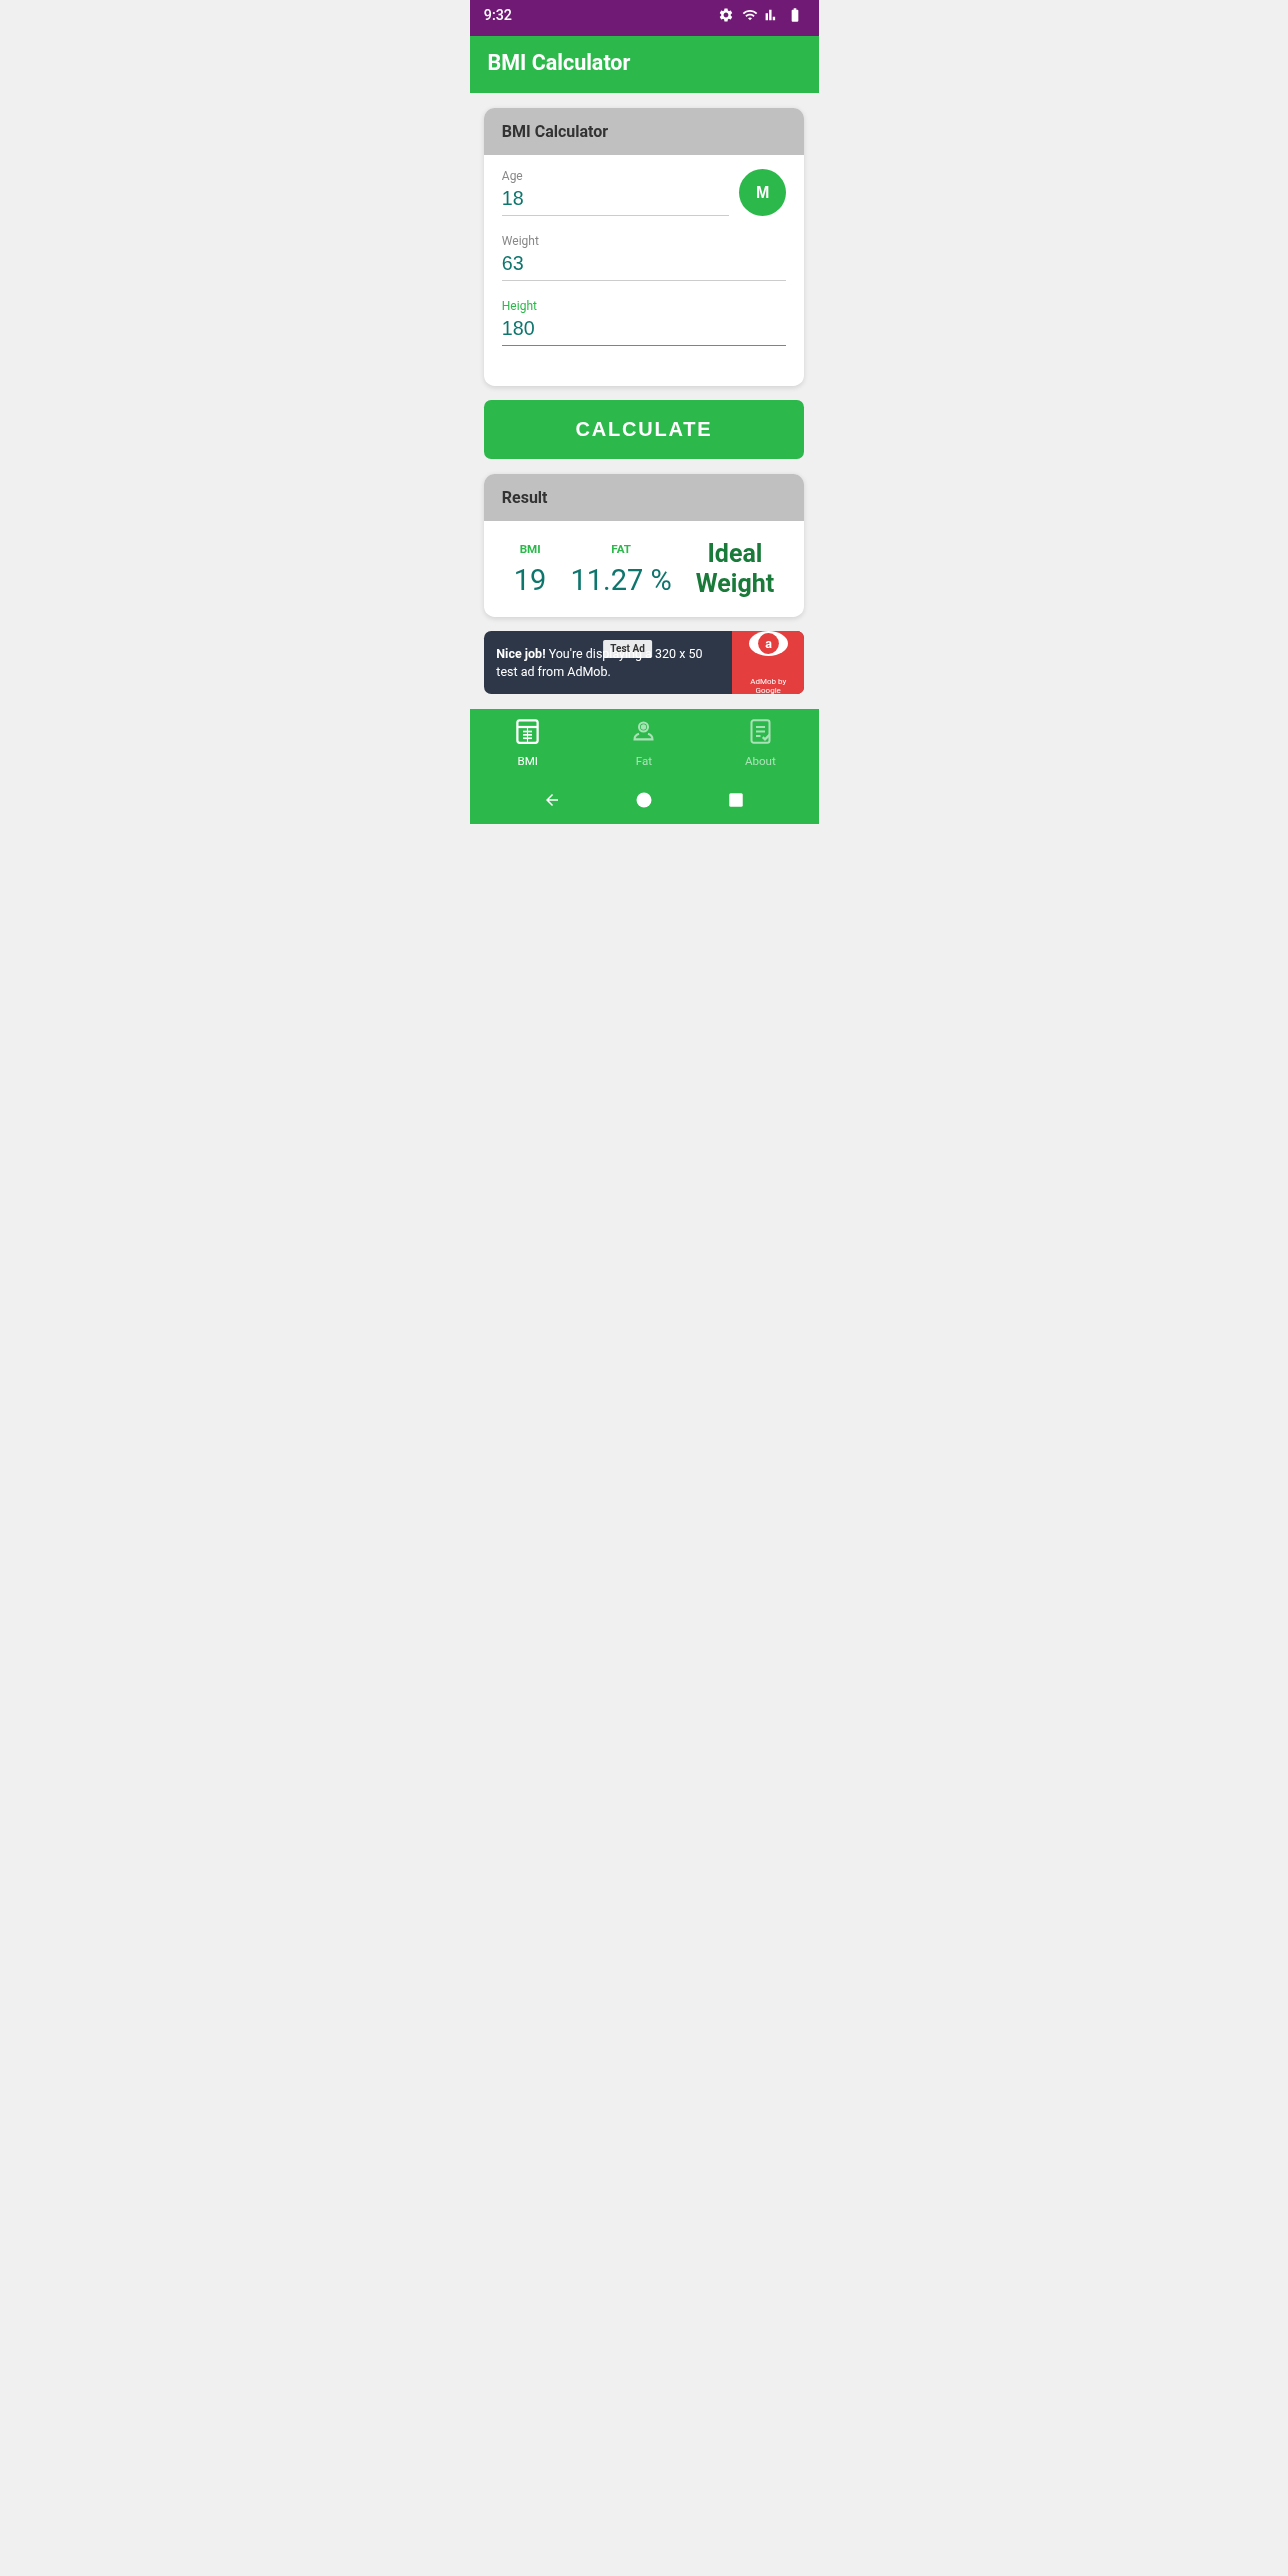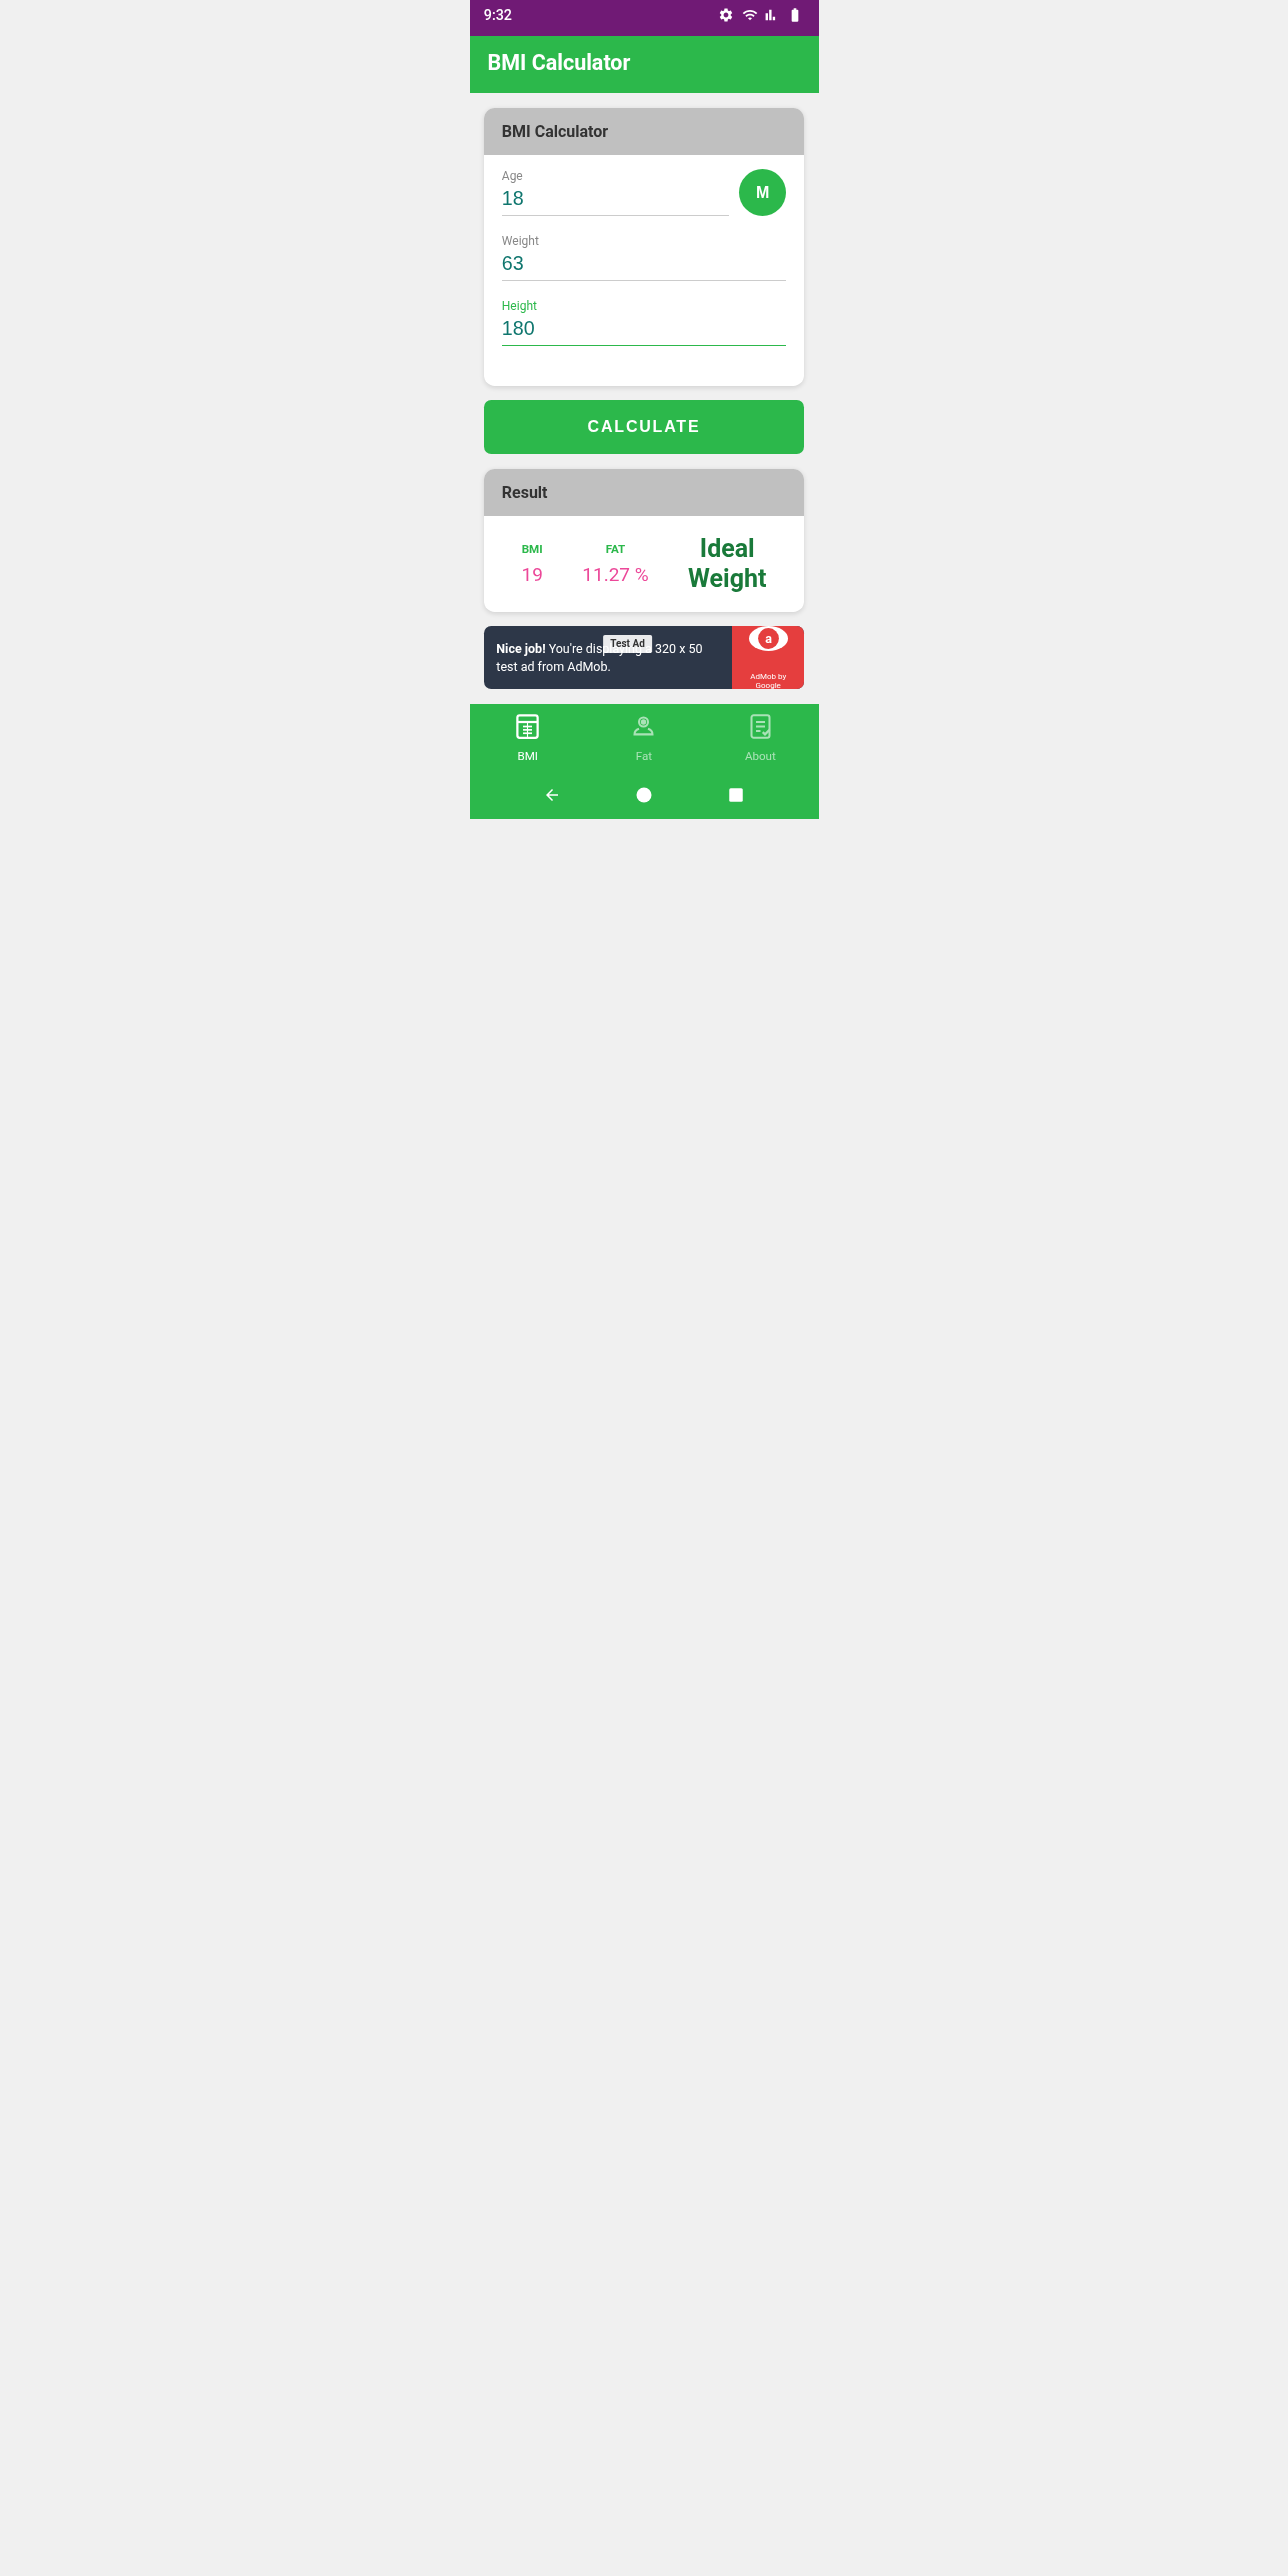--- a/index.html
+++ b/index.html
@@ -120,21 +120,21 @@
       justify-content: center;
       flex-shrink: 0;
       margin-left: 10.7px;
     }
 
     
     .calculate-btn {
       width: 100%;
       background: #2cb84b;
       color: white;
-      font-size: 16px;
+      font-size: 20px;
       font-weight: bold;
       letter-spacing: 1.8px;
       border: none;
       border-radius: 7.2px;
       padding: 18px;
       cursor: pointer;
       margin-bottom: 14.3px;
     }
 
     
@@ -147,22 +147,22 @@
     .result-col {
       text-align: center;
     }
     .result-col-label {
       font-size: 11.6px;
       font-weight: bold;
       color: #2cb84b;
       margin-bottom: 7.2px;
     }
     .result-col-value {
-      font-size: 19px;
-      color: #ec4899;
+      font-size: 29px;
+      color: #0f766e;
       font-weight: 400;
     }
     .result-col-value.dark {
       color: #1a7a3a;
       font-size: 25px;
       font-weight: bold;
       line-height: 1.2;
     }
 
     

